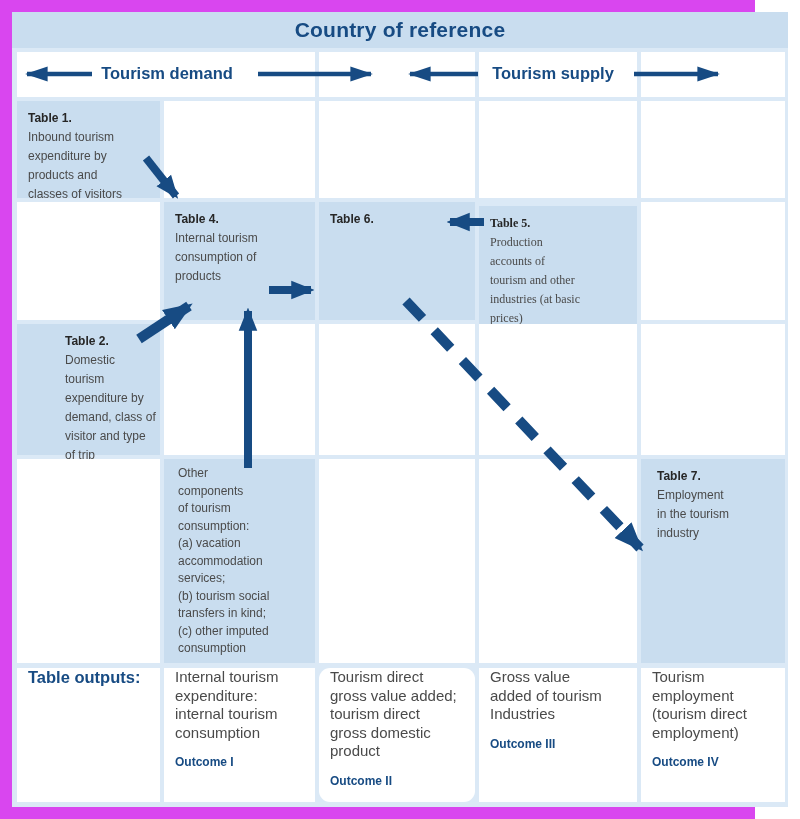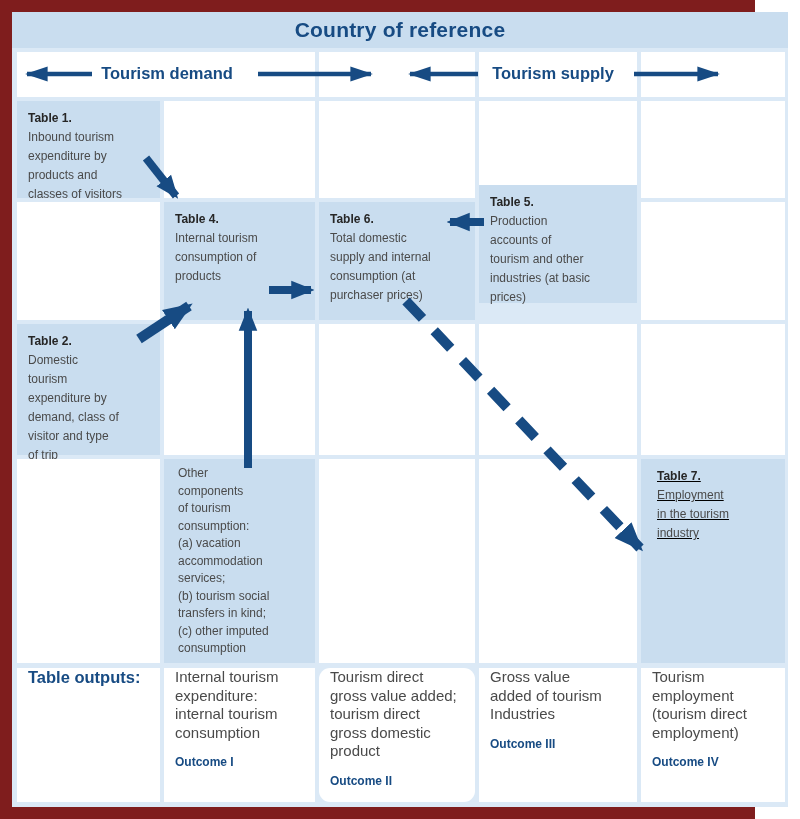--- a/index.html
+++ b/index.html
@@ -1,18 +1,18 @@
 <!DOCTYPE html>
 <html><head>
 <meta charset="utf-8">
 <style>
   html,body{margin:0;padding:0;background:#ffffff;}
   .frame{
     width:755px;height:819px;box-sizing:border-box;
-    background:#7f1d1d;padding:12px;
+    background:#d946ef;padding:12px;
     font-family:"Liberation Sans", sans-serif;
   }
   .canvas{
     position:relative;width:776px;height:795px;
     background:#dbe9f6;overflow:hidden;
   }
   .cell{position:absolute;box-sizing:border-box;}
   .white{background:#ffffff;}
   .blue{background:#c9ddef;}
   .hdr{
@@ -70,39 +70,35 @@
       <div class="txt">
           <div class="t-title">Table 4.</div>
           <div class="t-body">Internal tourism
 consumption of
 products</div>
         </div>
     </div>
     <div class="cell blue" style="left:307px;top:190px;width:156px;height:118px;">
       <div class="txt">
           <div class="t-title">Table 6.</div>
-          <div class="t-body">Total domestic
-supply and internal
-consumption (at
-purchaser prices)</div>
-        </div>
-    </div>
-    <div class="cell blue" style="left:467px;top:173px;width:158px;height:118px;">
+        </div>
+    </div>
+    <div class="cell blue" style="left:467px;top:194px;width:158px;height:118px;font-family:Liberation Serif, serif;">
       <div class="txt" style="padding-left:11px;">
           <div class="t-title">Table 5.</div>
           <div class="t-body">Production
 accounts of
 tourism and other
 industries (at basic
 prices)</div>
         </div>
     </div>
     <div class="cell white" style="left:629px;top:190px;width:144px;height:118px;"></div>
 
-    <div class="cell blue" style="left:5px;top:312px;width:143px;height:131px;">
+    <div class="cell blue" style="left:5px;top:312px;width:143px;height:131px;padding-left:37px;">
       <div class="txt">
           <div class="t-title">Table 2.</div>
           <div class="t-body">Domestic
 tourism
 expenditure by
 demand, class of
 visitor and type
 of trip</div>
         </div>
     </div>
@@ -122,21 +118,21 @@
 accommodation
 services;
 (b) tourism social
 transfers in kind;
 (c) other imputed
 consumption</div>
         </div>
     </div>
     <div class="cell white" style="left:307px;top:447px;width:156px;height:204px;"></div>
     <div class="cell white" style="left:467px;top:447px;width:158px;height:204px;"></div>
-    <div class="cell blue" style="left:629px;top:447px;width:144px;height:204px;text-decoration:underline;">
+    <div class="cell blue" style="left:629px;top:447px;width:144px;height:204px;">
       <div class="txt pad-t7">
           <div class="t-title">Table 7.</div>
           <div class="t-body">Employment
 in the tourism
 industry</div>
         </div>
     </div>
 
     <div class="cell white" style="left:5px;top:656px;width:143px;height:134px;">
       <div class="out-txt"><span class="outputs-label">Table outputs:</span></div>

